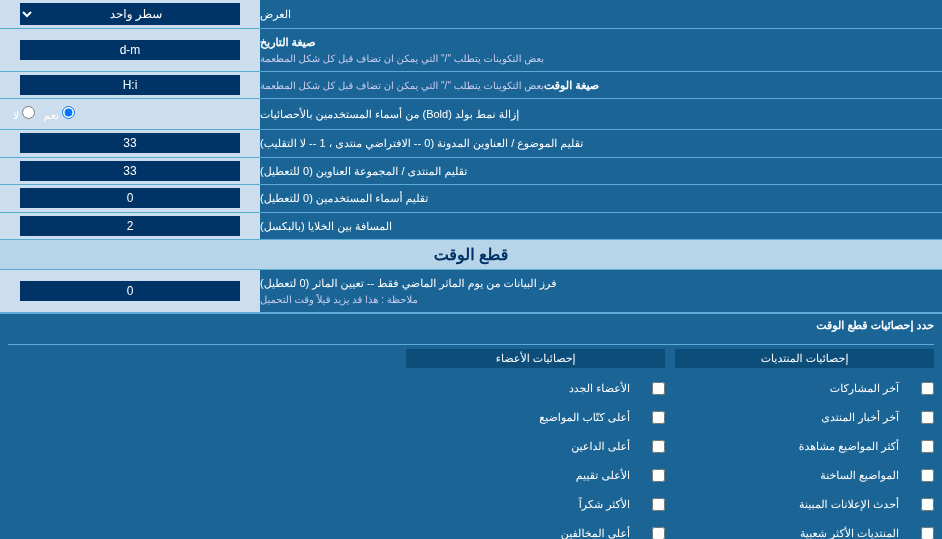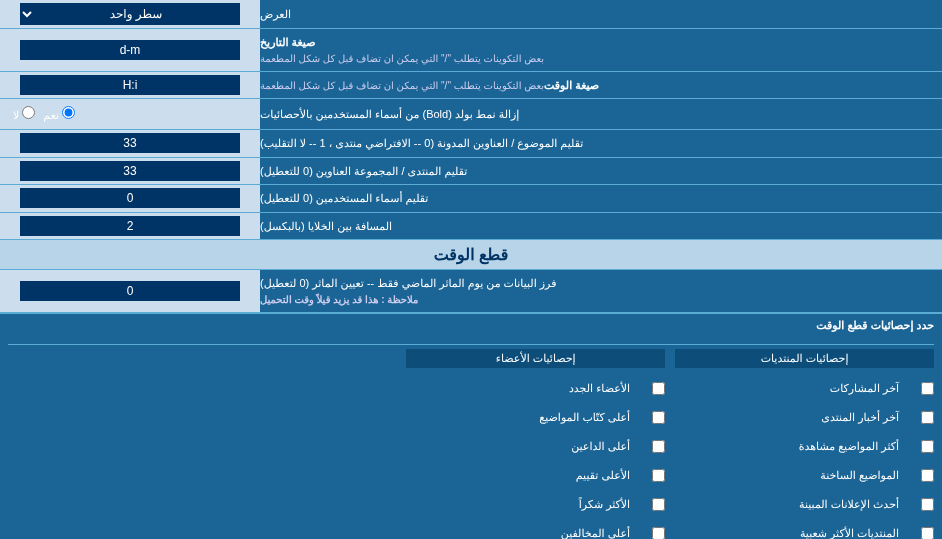--- a/index.html
+++ b/index.html
@@ -204,21 +204,21 @@
   </div>
 </div>
 
 <div class="section-header">
   <span>قطع الوقت</span>
 </div>
 
 <div class="row">
   <div class="label-cell" style="flex-direction:column; align-items:flex-end;">
     <div>فرز البيانات من يوم الماثر الماضي فقط -- تعيين الماثر (0 لتعطيل)</div>
-    <div style="font-size:10px; color:#cce;font-weight:bold;">ملاحظة : هذا قد يزيد قيلاً وقت التحميل</div>
+    <div style="font-size:10px; color:#cce;">ملاحظة : هذا قد يزيد قيلاً وقت التحميل</div>
   </div>
   <div class="input-cell">
     <input type="text" class="input-box" value="0" style="">
   </div>
 </div>
 
 <div class="stats-section">
 
   <div style="display:flex; align-items:center; border-bottom:1px solid #5bacd4; padding-bottom:12px; margin-bottom:4px;">
     <div style="flex:1; color:#fff; text-align:right; font-size:11px; font-weight:bold;">حدد إحصائيات قطع الوقت</div>

